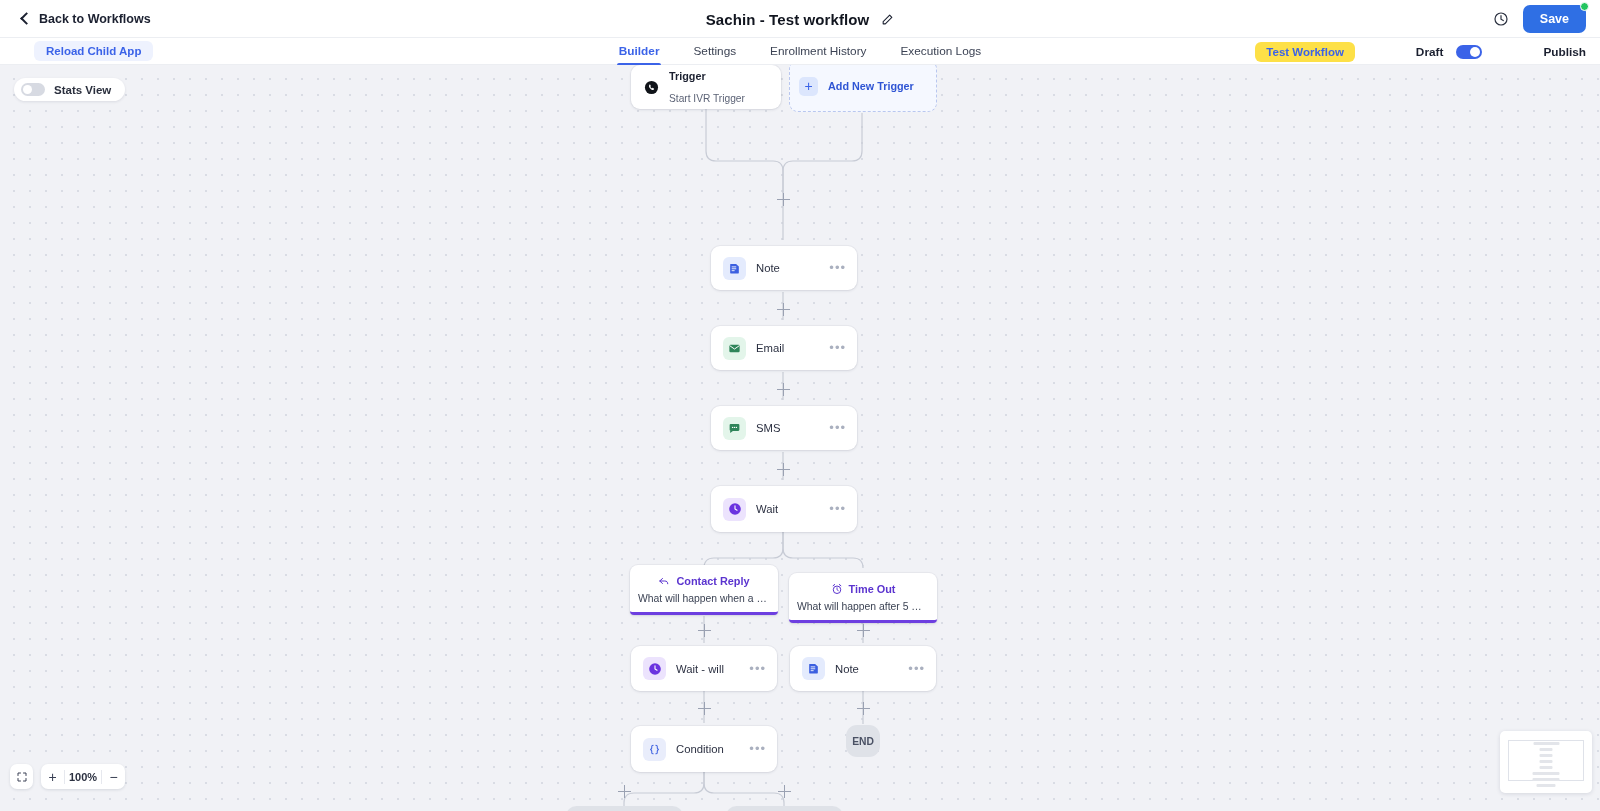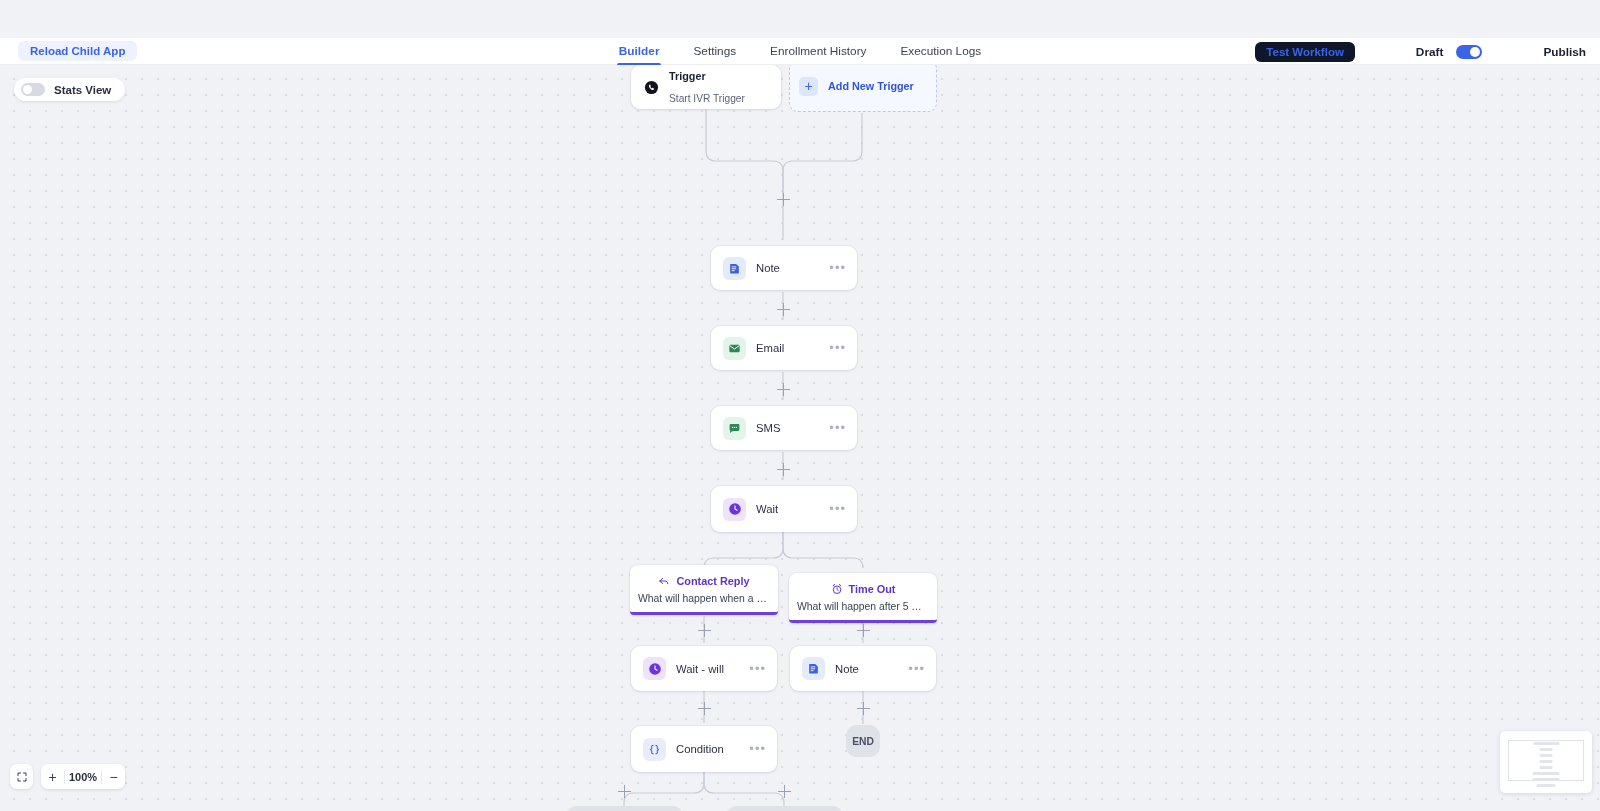--- a/index.html
+++ b/index.html
@@ -45,42 +45,42 @@
     position: absolute; right: -3px; top: -3px; width: 9px; height: 9px;
     border-radius: 50%; background: #22c55e; border: 1.5px solid #fff;
   }
 
   
   .subbar {
     position: absolute; top: 38px; left: 0; width: 1600px; height: 27px;
     background: #fff; border-bottom: 1px solid #eceef2; z-index: 39;
   }
   .reload-btn {
-    position: absolute; left: 18px; top: 3px;
+    position: absolute; left: 34px; top: 3px;
     background: #eef2fe; color: #3b63e8; border: none; font-family: inherit;
     font-size: 11.5px; font-weight: 600; padding: 4px 12px; border-radius: 6px;
     cursor: pointer;
   }
   .tabs { position: absolute; left: 0; right: 0; top: 0; height: 27px;
           display: flex; align-items: center; justify-content: center; gap: 34px; }
   .tab {
     font-size: 11.8px; color: #3c4354; height: 27px; line-height: 27px;
     cursor: pointer; position: relative; font-weight: 500;
   }
   .tab.active { color: #3b63e8; font-weight: 600; }
   .tab.active::after {
     content:""; position:absolute; left:-2px; right:-2px; bottom:0; height:2px;
     background:#3b63e8; border-radius:2px 2px 0 0;
   }
   .subbar-right {
     position: absolute; right: 14px; top: 0; height: 27px;
     display: flex; align-items: center; gap: 13px;
   }
   .test-wf {
-    background: #0f172a; color: #3b63e8; border: none; font-family: inherit;
+    background: #fde047; color: #3b63e8; border: none; font-family: inherit;
     font-size: 11.5px; font-weight: 600; padding: 4px 11px; border-radius: 6px;
     cursor: pointer;
   }
   .pub-label { font-size: 11.8px; color: #1b2030; font-weight: 600; padding-left: 48px; }
   .toggle {
     width: 26px; height: 14px; border-radius: 8px; background: #3b63e8;
     position: relative; cursor: pointer; flex: none;
   }
   .toggle::after {
     content:""; position:absolute; right:2px; top:2px; width:10px; height:10px;
@@ -223,20 +223,44 @@
              border:1px solid #dfe2e9; }
   .mm-bars { position:absolute; left:50%; transform:translateX(-50%); top:11px;
              display:flex; flex-direction:column; align-items:center; gap:3px; }
   .mm-b { background:#e3e5ea; height:3px; border-radius:1px; }
 </style>
 </head>
 <body>
 
 <div class="app">
 
+  <div class="topbar">
+    <div class="back-link">
+      <span class="chev"></span>
+      <span>Back to Workflows</span>
+    </div>
+
+    <div class="wf-title-wrap">
+      <span class="wf-title">Sachin - Test workflow</span>
+      <svg class="pencil-ic" width="13" height="13" viewBox="0 0 24 24">
+        <path d="M4 20h4L20 8l-4-4L4 16v4z" fill="none" stroke="#1b2030" stroke-width="2" stroke-linejoin="round"></path>
+      </svg>
+    </div>
+
+    <div class="topbar-right">
+      <svg class="hist-ic" width="16" height="16" viewBox="0 0 24 24">
+        <circle cx="12" cy="12" r="9" fill="none" stroke="#2b3140" stroke-width="1.8"></circle>
+        <path d="M12 7v5.4l3.4 2" fill="none" stroke="#2b3140" stroke-width="1.8" stroke-linecap="round"></path>
+      </svg>
+      <button class="save-btn">
+        <span>Save</span>
+        <span class="save-dot"></span>
+      </button>
+    </div>
+  </div>
 
   <div class="subbar">
     <button class="reload-btn">Reload Child App</button>
 
     <div class="tabs">
       <div class="tab active">Builder</div>
       <div class="tab">Settings</div>
       <div class="tab">Enrollment History</div>
       <div class="tab">Execution Logs</div>
     </div>

